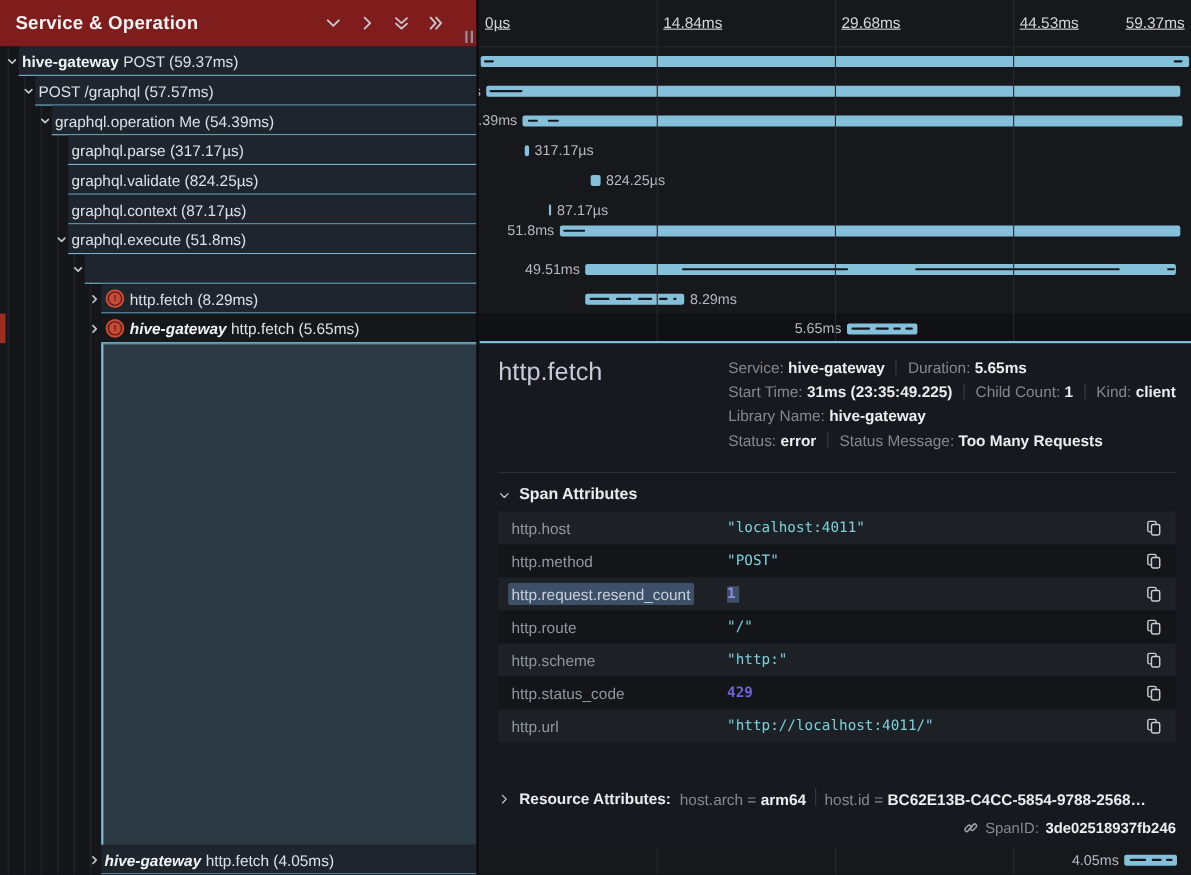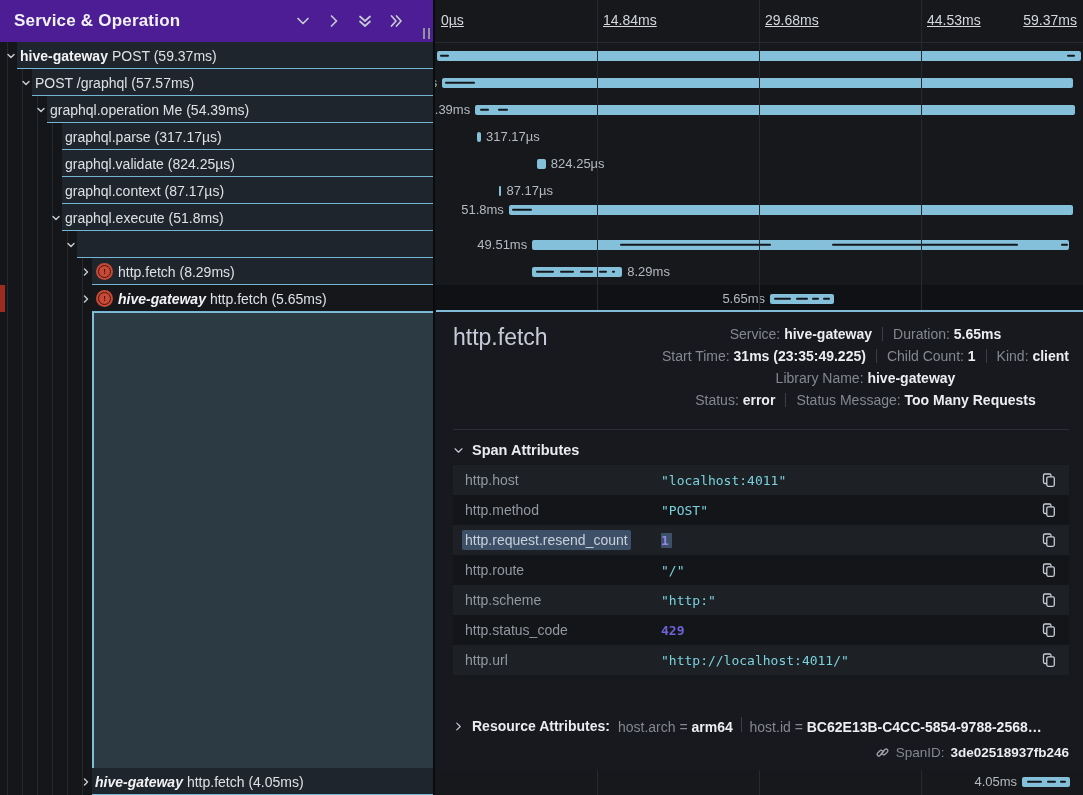--- a/index.html
+++ b/index.html
@@ -2,21 +2,21 @@
 <html><head>
 <meta charset="utf-8">
 <style>
   html,body{margin:0;padding:0;background:#131419;}
   .app{position:relative;width:1083px;height:795px;overflow:hidden;
        font-family:"Liberation Sans",sans-serif;color:#e4e6e9;background:#14161a;}
   
   .left{position:absolute;left:0;top:0;width:434px;height:795px;background:#14161a;}
   .guides{position:absolute;left:0;top:42px;bottom:0;width:434px;}
   .guide{position:absolute;top:0;bottom:0;width:1px;background:#25282e;}
-  .lhead{position:absolute;left:0;top:0;width:434px;height:42px;background:#4c1d95;z-index:4;
+  .lhead{position:absolute;left:0;top:0;width:434px;height:42px;background:#7f1d1d;z-index:4;
          display:flex;align-items:center;}
   .lhead-title{font-size:17px;font-weight:bold;color:#f1f2f4;margin-left:14px;letter-spacing:.2px;}
   .lhead-icons{position:absolute;right:30px;top:0;height:42px;display:flex;align-items:center;gap:15px;}
   .hicon{width:16px;height:16px;}
   .hicon *{stroke:#c6cad1;stroke-width:1.7;fill:none;stroke-linecap:round;stroke-linejoin:round;}
   .grip{position:absolute;right:4px;bottom:3px;display:flex;gap:3px;z-index:5;}
   .grip i{display:block;width:2px;height:11px;background:#8f949c;}
   .trow{position:absolute;left:0;width:434px;height:27px;z-index:2;}
   .trow-bg{position:absolute;top:0;bottom:0;right:0;background:#1e252d;border-bottom:1px solid #74b6d3;}
   .trow.sel .trow-bg{background:#15171b;}
@@ -44,21 +44,21 @@
   .xrow .stripe{position:absolute;inset:0;background:#0f1115;}
   .bar{position:absolute;top:50%;transform:translateY(-50%);height:10px;border-radius:2px;
        background:#84c0da;z-index:3;}
   .dash{position:absolute;top:50%;transform:translateY(-50%);height:2.5px;background:#14171c;z-index:4;border-radius:1px;}
   .dur{position:absolute;top:0;height:27px;line-height:27px;font-size:13px;color:#b5bac1;
        white-space:nowrap;z-index:3;}
   
   .detail{position:absolute;left:1px;right:0;top:310px;height:458px;background:#17191e;
        border-top:2px solid #7fbdd9;z-index:5;}
   .d-title{position:absolute;left:17px;top:12px;font-size:23px;color:#c7cbd9;}
-  .meta{position:absolute;right:14px;top:11px;text-align:center;}
+  .meta{position:absolute;right:14px;top:11px;text-align:left;}
   .mline{height:22px;line-height:22px;font-size:14px;white-space:nowrap;}
   .mk{color:#84888f;}
   .mv{color:#ebedf0;font-weight:bold;}
   .msep{display:inline-block;width:1px;height:14px;background:#3b3e45;margin:0 10px;vertical-align:-2px;}
   .hline{position:absolute;left:17px;right:14px;top:117px;height:1px;background:#2a2d33;}
   .sect{position:absolute;left:17px;top:130px;display:flex;align-items:center;gap:8px;}
   .sect .hicon{width:11px;height:11px;}
   .sect-title{font-size:14.5px;font-weight:bold;color:#e9ebee;}
   .attrs{position:absolute;left:17px;right:14px;top:153px;}
   .arow{height:30px;display:flex;align-items:center;}

